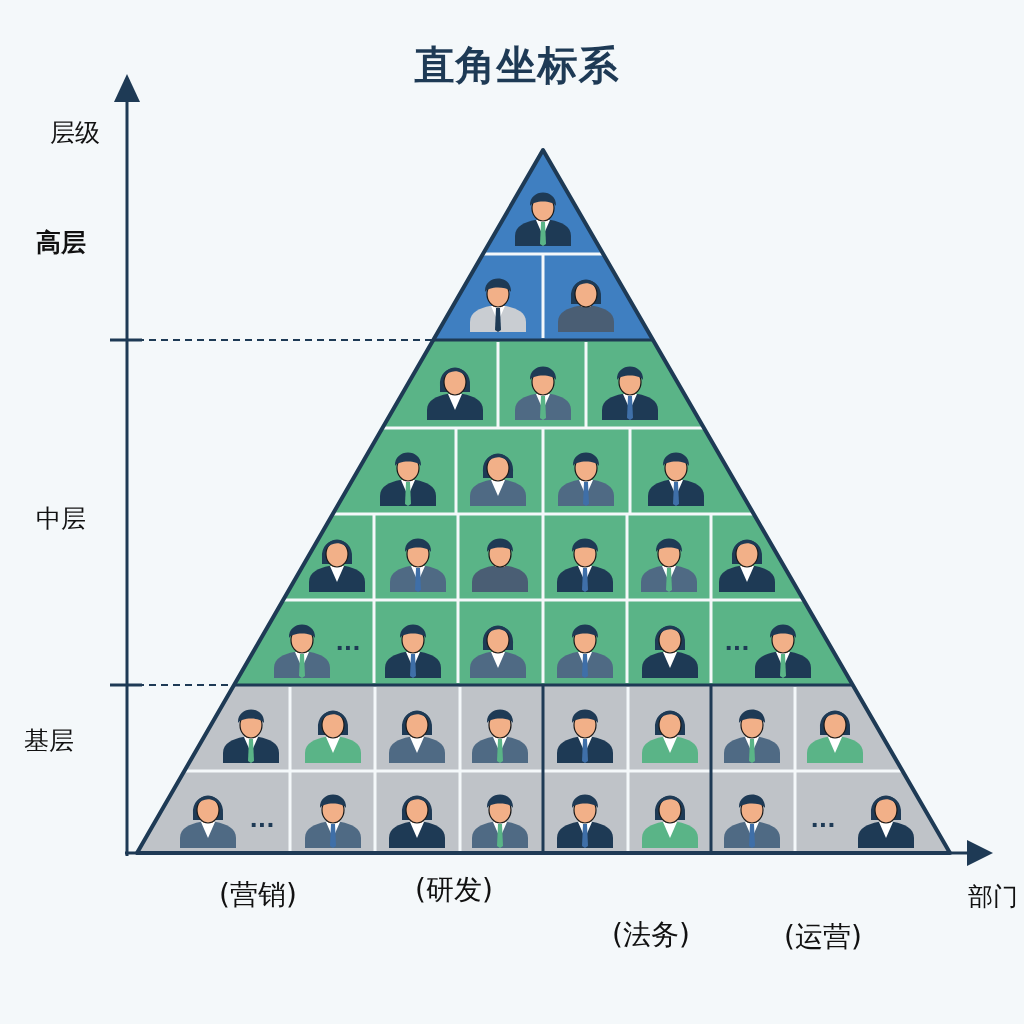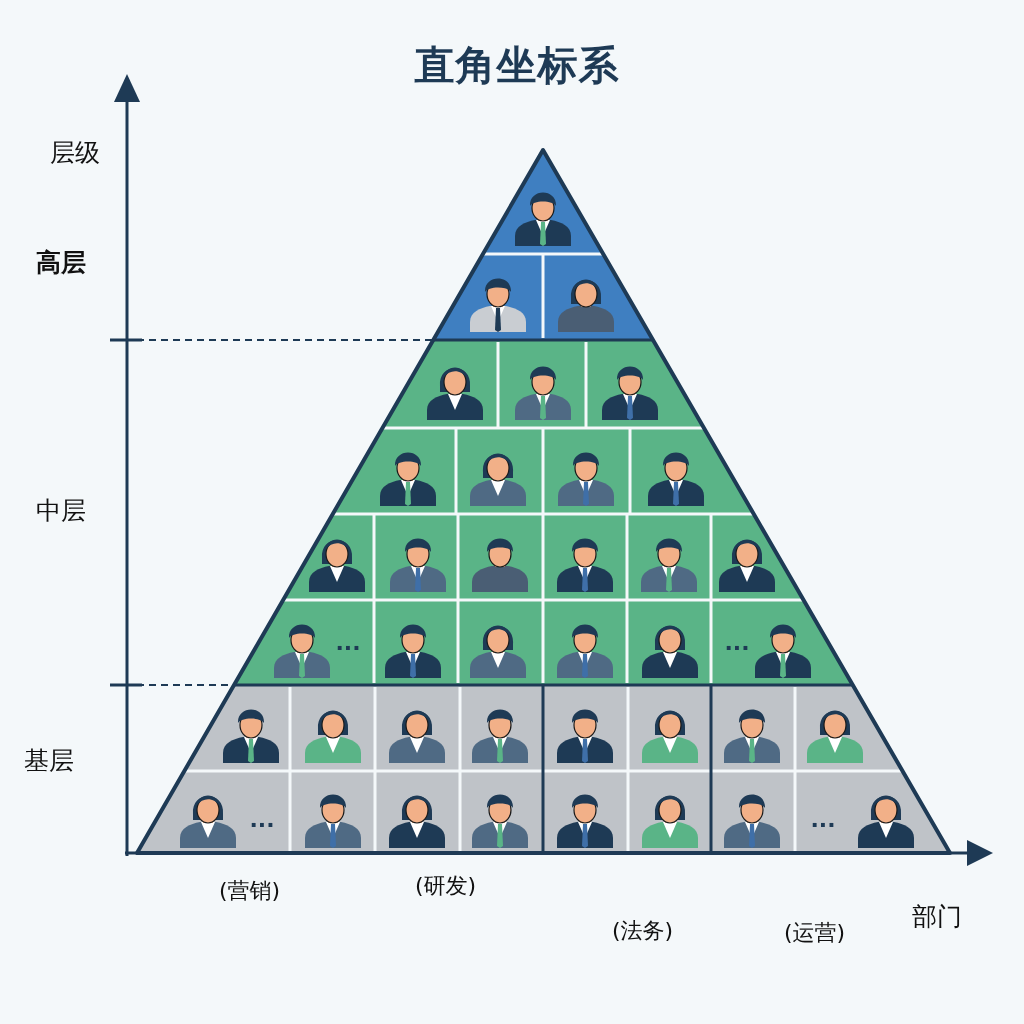--- a/index.html
+++ b/index.html
@@ -6,39 +6,39 @@
   body {
     width:1024px; height:1024px; overflow:hidden;
     background:#f4f8fa;
     font-family: "DejaVu Sans", "Liberation Sans", sans-serif;
     position:relative;
   }
   .title {
     position:absolute; left:0; top:38px; width:1034px; text-align:center;
     font-size:40px; font-weight:bold; color:#1e3a55; letter-spacing:1px;
   }
-  .ylabel { position:absolute; font-size:25px; color:#111;margin-top:20px; }
-  .xlabel { position:absolute; font-size:22px; color:#111; }
+  .ylabel { position:absolute; font-size:25px; color:#111; }
+  .xlabel { position:absolute; font-size:28px; color:#111; }
   svg.main { position:absolute; left:0; top:0; }
 </style>
 </head>
 <body>
 
 <div class="title">直角坐标系</div>
 
 <div class="ylabel" style="left:50px;top:116px;">层级</div>
 <div class="ylabel" style="left:36px;top:226px;font-weight:bold;">高层</div>
-<div class="ylabel" style="left:36px;top:474px;">中层</div>
+<div class="ylabel" style="left:36px;top:502px;">中层</div>
 <div class="ylabel" style="left:24px;top:724px;">基层</div>
 
 <div class="xlabel" style="left:219px;top:876px;">(营销)</div>
 <div class="xlabel" style="left:415px;top:871px;">(研发)</div>
 <div class="xlabel" style="left:612px;top:916px;">(法务)</div>
 <div class="xlabel" style="left:784px;top:918px;">(运营)</div>
-<div class="ylabel" style="left:912px;top:880px;">部门</div>
+<div class="ylabel" style="left:968px;top:880px;">部门</div>
 
 <svg class="main" width="1024" height="1024" viewBox="0 0 1024 1024">
   <defs>
     <clipPath id="triClip">
         <polygon points="543,150 137,853 950,853"></polygon>
       </clipPath>
 
     <g id="head-m">
       <path d="M-13,-18 C-14,-32 14,-32 13,-18 L13,-12 L-13,-12 Z" fill="#1e3a55"></path>
       <path d="M-11,-16 C-11,-4 -6,2 0,3 C6,2 11,-4 11,-16 C8,-22 -8,-22 -11,-16 Z" fill="#f2b088" stroke="#1a1a1a" stroke-width="1.2"></path>

